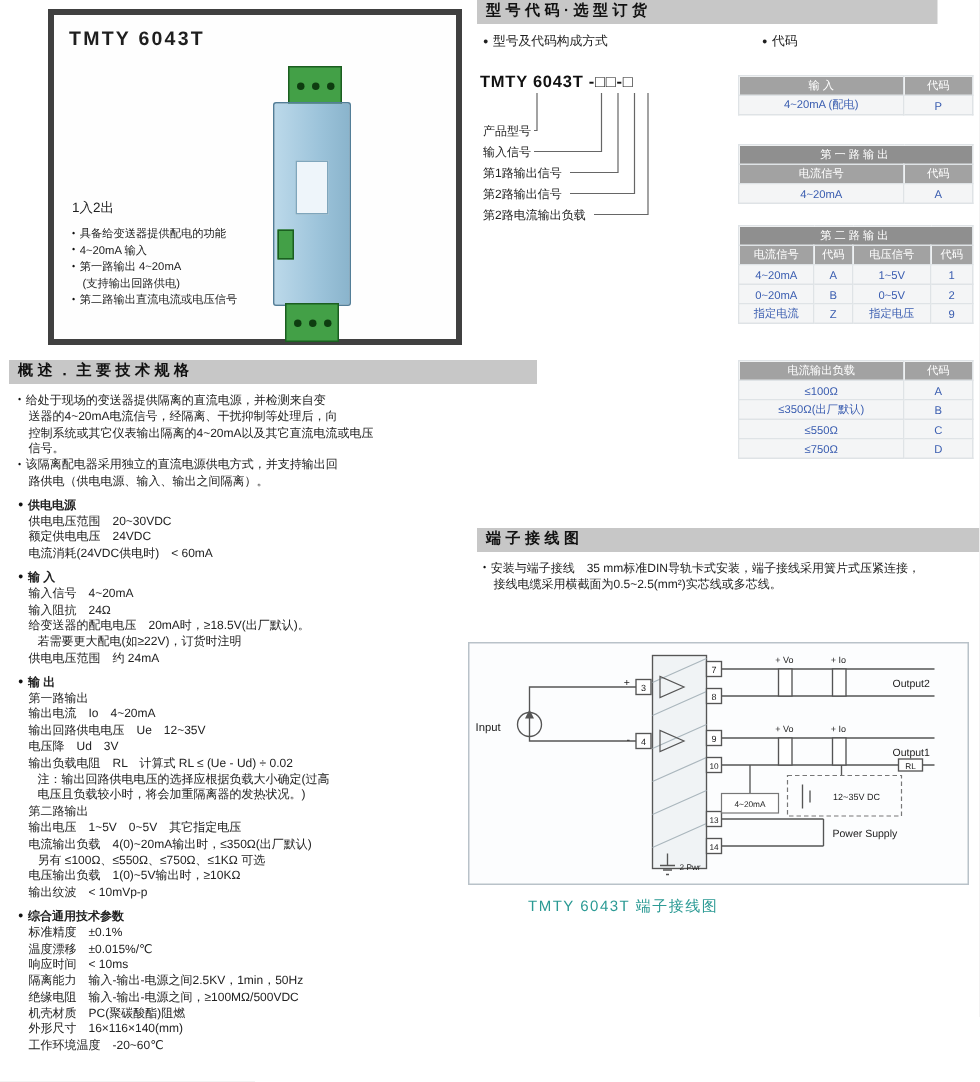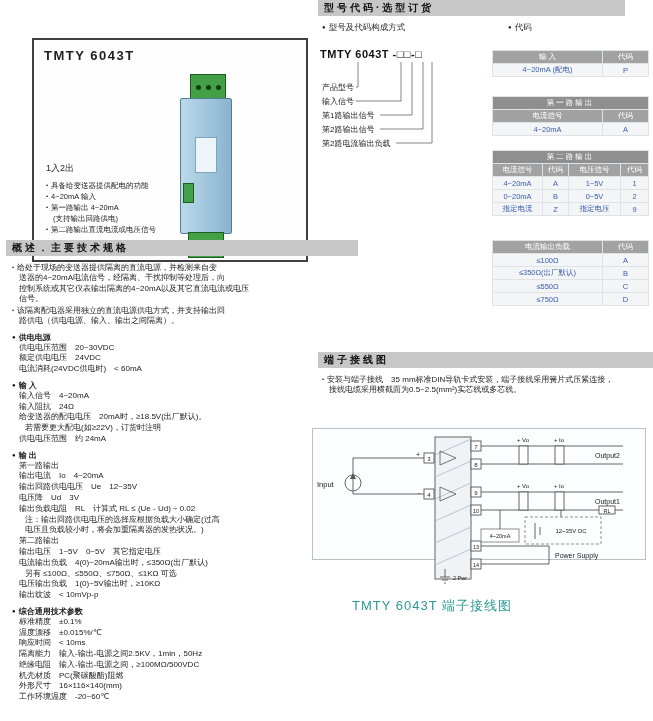--- a/index.html
+++ b/index.html
@@ -9,21 +9,21 @@
           overflow:hidden; margin:0 auto; }
   .abs { position:absolute; }
   .secbar { background:#c7c7c7; color:#111; font-weight:bold; font-size:10px;
             line-height:16px; height:16px; padding-left:6px; letter-spacing:3px; white-space:nowrap; }
   .ln { font-size:8px; line-height:10.8px; height:10.8px; white-space:nowrap; color:#222; }
   .ln.sect { font-weight:bold; }
   .ln .blt { display:inline-block; font-size:6px; vertical-align:1px; margin-right:3px; color:#111; }
   .ind  { padding-left:7px; }
   .ind2 { padding-left:13px; }
   .gap  { height:5px; }
-  .pbox { border:2px solid #404040; background:#fefefe;margin-top:32px; }
+  .pbox { border:4px solid #404040; background:#fefefe; }
   .ptitle { font-weight:bold; font-size:13px; letter-spacing:1.5px; }
   .features .ln { font-size:7.5px; line-height:11px; height:11px; }
   .iolabel { font-size:9px; }
   
   .device .term { position:absolute; background:#43a047; border:1px solid #1b5e20;
                   display:flex; align-items:center; justify-content:space-around; padding:0 2px; }
   .device .term i { width:5px; height:5px; border-radius:50%; background:#0e3d10; }
   .dev-term-top { left:10px; top:0; width:36px; height:26px; }
   .dev-term-bot { left:8px; top:158px; width:36px; height:26px; }
   .dev-body { position:absolute; left:0; top:24px; width:52px; height:136px;
@@ -38,21 +38,21 @@
   .otable td { border:1px solid #dfe3e6; height:13px; text-align:center; vertical-align:middle;
                padding:0; overflow:hidden; white-space:nowrap; }
   td.hd { background:#a2a2a2; color:#fff; }
   td.tt { background:#8f8f8f; color:#fff; letter-spacing:2px; }
   td.dt { background:#f4f5f6; color:#3a5db0; }
   .bullline { font-size:8.5px; white-space:nowrap; }
   .bullline .blt { display:inline-block; font-size:6px; vertical-align:1px; margin-right:3px; }
   .mcode { font-weight:bold; font-size:11px; letter-spacing:0.5px; fill:#111; }
   .mlabel { font-size:8px; fill:#222; }
   .diagbox { border:1px solid #b9c2c9; background:#fcfdfe; }
-  .caption { font-size:13px; color:#2b9a94; letter-spacing:1px; white-space:nowrap; }
+  .caption { font-size:10px; color:#2b9a94; letter-spacing:1px; white-space:nowrap; }
   svg text { font-family:"Liberation Sans","DejaVu Sans",sans-serif; fill:#222; }
 </style>
 </head>
 <body>
 
 <div class="page">
 
   <div class="abs pbox" style="left:32px; top:6px; width:276px; height:224px;">
     <div class="abs ptitle" style="left:10px; top:8px;">TMTY 6043T</div>
 
@@ -272,21 +272,21 @@
 
   <div class="abs secbar" style="left:318px; top:352px; width:335px;">
     <span>端子接线图</span>
   </div>
 
   <div class="abs" style="left:322px; top:374px; width:328px;">
     <div class="ln"><span class="blt">•</span><span>安装与端子接线　35 mm标准DIN导轨卡式安装，端子接线采用簧片式压紧连接，</span></div>
     <div class="ln ind"><span>接线电缆采用横截面为0.5~2.5(mm²)实芯线或多芯线。</span></div>
   </div>
 
-  <div class="abs diagbox" style="left:312px; top:428px; width:334px; height:132px;">
+  <div class="abs diagbox" style="left:312px; top:428px; width:334px; height:162px;">
     <svg width="332" height="160" viewBox="0 0 332 160">
 
       <g stroke="#555" stroke-width="0.9" fill="none">
         <circle cx="40" cy="54" r="8"></circle>
         <line x1="40" y1="62" x2="40" y2="47"></line>
         <path d="M40 46 V29 H111"></path>
         <path d="M40 62 V65 H111"></path>
       </g>
       <path d="M40 44 L37 50 L43 50 Z" fill="#555"></path>
       <text x="4" y="58" font-size="7.5">Input</text>

